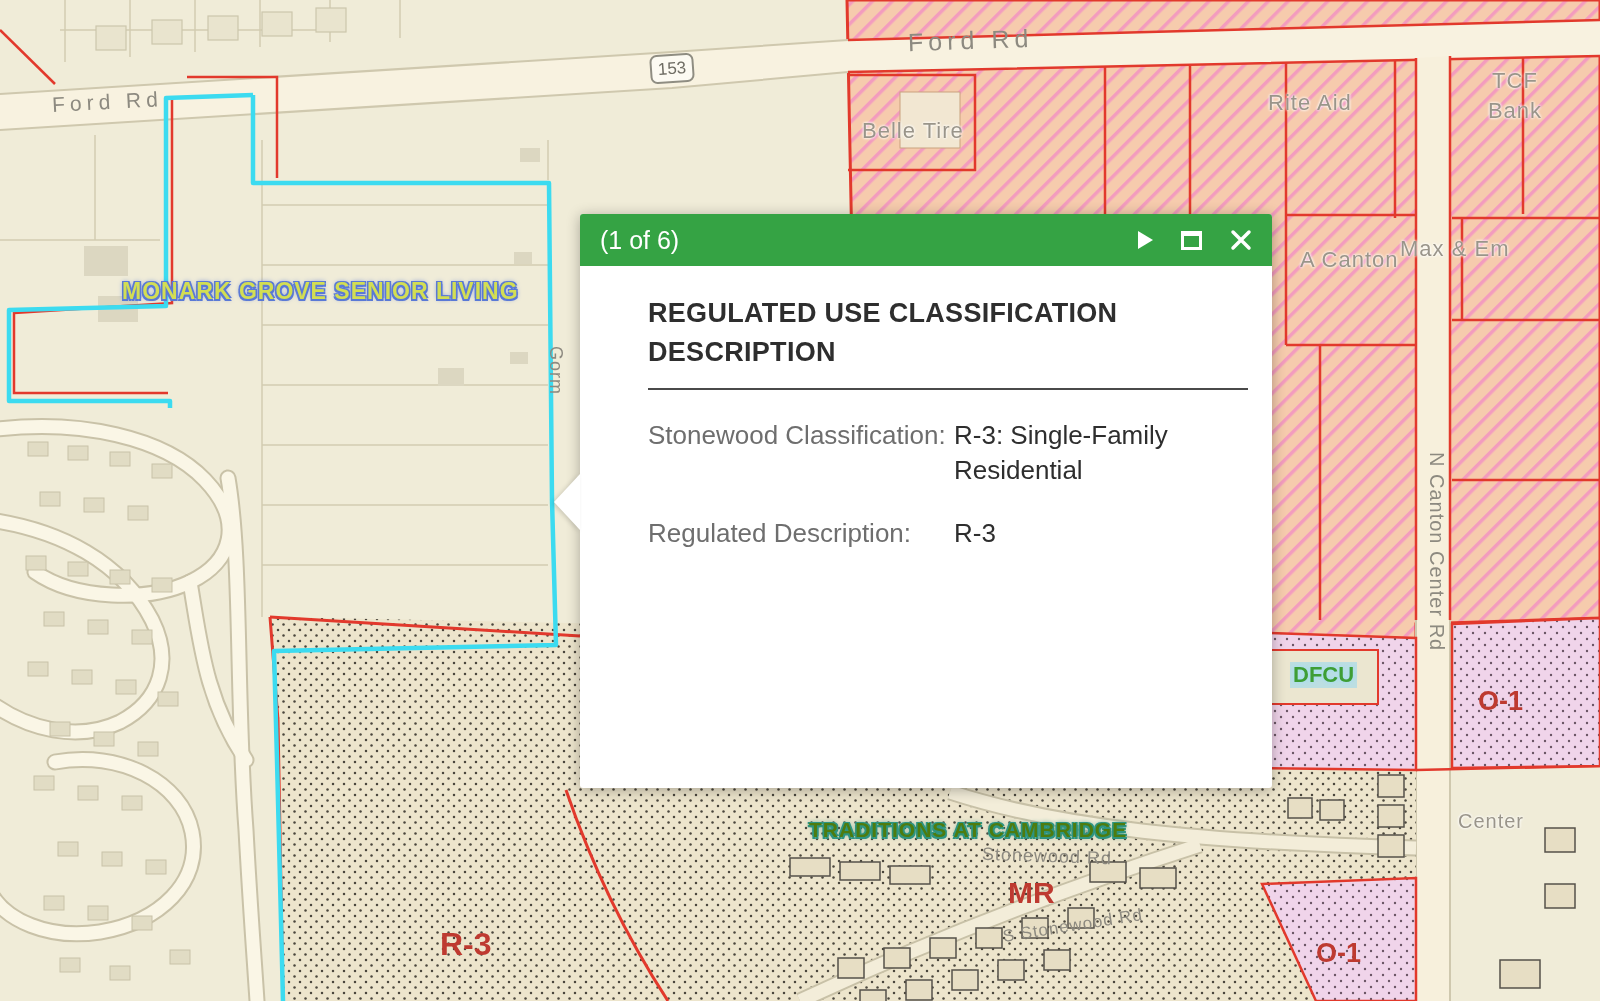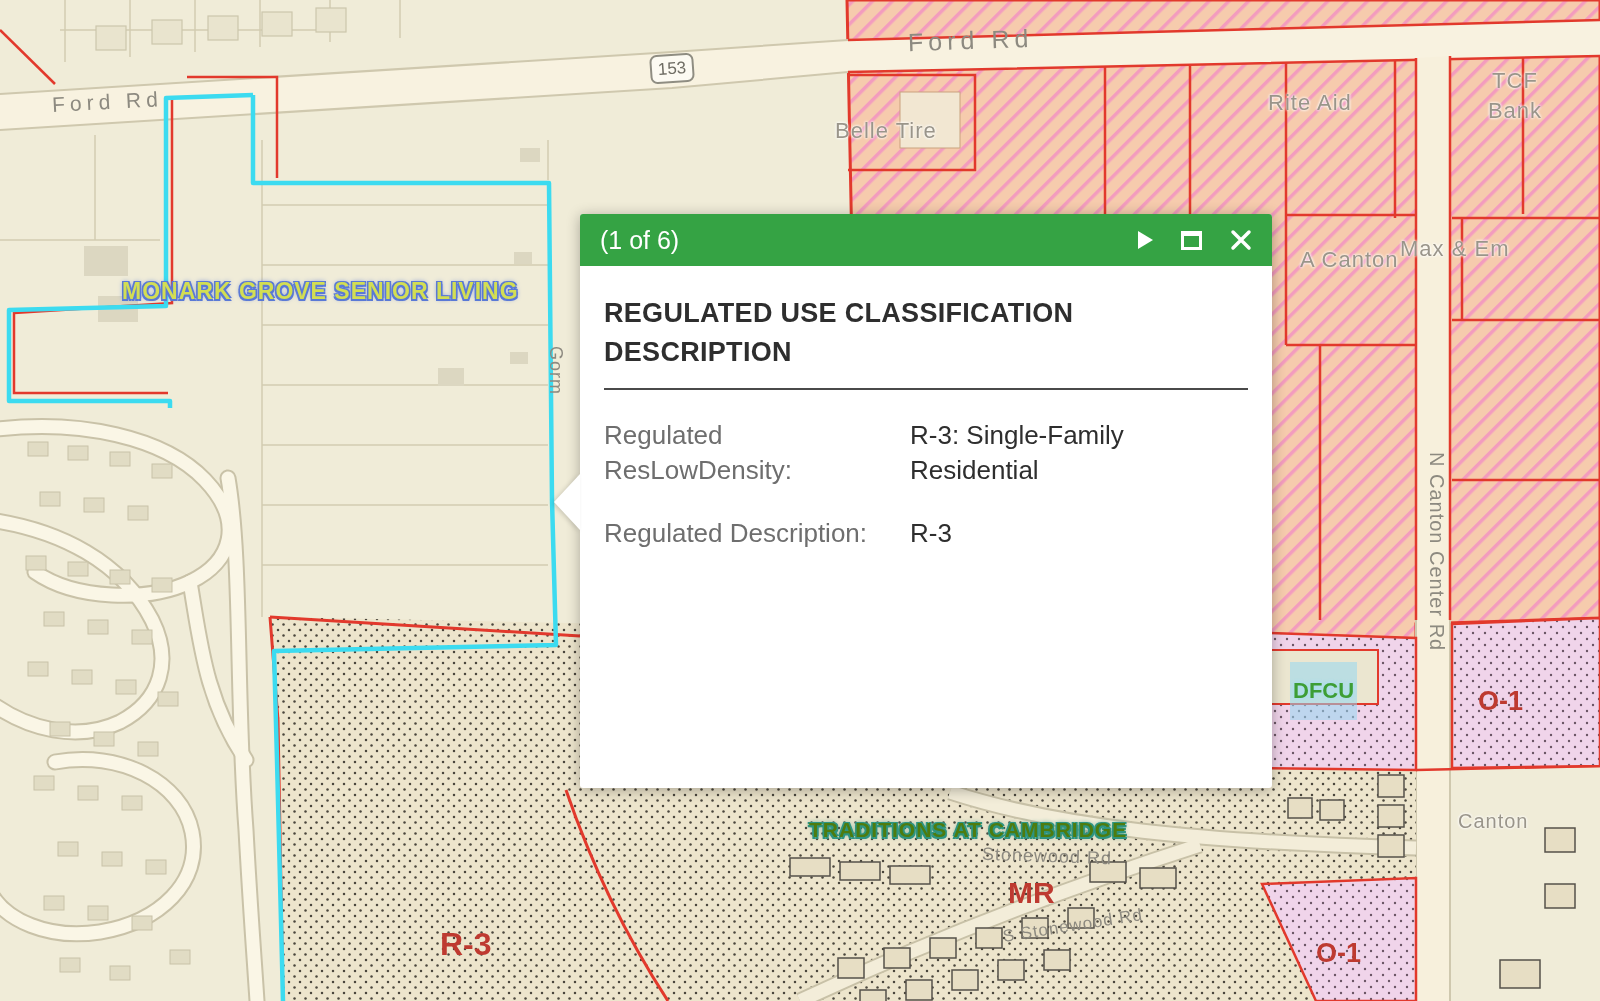--- a/index.html
+++ b/index.html
@@ -19,41 +19,41 @@
   .road-big { color:#8D8A80; font-size:25px; letter-spacing:5px; }
   .place    { color:#9A958A; font-size:22px; letter-spacing:1px;
               text-shadow:0 0 3px #fff, 0 0 3px #fff; }
   .tcf      { white-space:normal; width:78px; text-align:center; line-height:1.35; }
   .comm     { color:#D3DE53; font-weight:bold; font-size:23px; letter-spacing:1px;
               text-shadow:-1.5px -1.5px 0 #5A79D6, 1.5px -1.5px 0 #5A79D6,
                           -1.5px 1.5px 0 #5A79D6, 1.5px 1.5px 0 #5A79D6, 0 0 5px #5A79D6; }
   .trad     { color:#4d7c0f; font-weight:bold; font-size:21px; letter-spacing:1px;
               text-shadow:-1.5px -1.5px 0 #2E9480, 1.5px -1.5px 0 #2E9480,
                           -1.5px 1.5px 0 #2E9480, 1.5px 1.5px 0 #2E9480, 0 0 5px #2E9480;margin-left:41px; }
-  .dfcu     { color:#3E9E35; font-weight:bold; font-size:22px; padding:16px 3px;
+  .dfcu     { color:#3E9E35; font-weight:bold; font-size:22px; padding:0 3px;
               background:rgba(150,215,240,.55);
               text-shadow:0 0 4px #A8DEF0, 0 0 4px #A8DEF0; }
   .zone     { color: var(--c-zone-label-red, #BE3A30); font-weight:bold; }
   .small-road { color:#8D8A80; font-size:18px; letter-spacing:1px; }
   .vert     { transform-origin:0 0; }
   .shield   { position:absolute; width:44px; height:29px; background:#FCFAF2;
               border:2px solid #8F8D82; border-radius:7px; color:#6E6C63;
               font-size:17px; display:flex; align-items:center; justify-content:center; }
 
   
   .popup { position:absolute; left:580px; top:214px; width:692px; height:574px;
            background:#fff; border-radius:3px; z-index:2;
            box-shadow:0 2px 14px rgba(0,0,0,.30); }
   .popup-header { height:52px; display:flex; align-items:center; padding:8px 20px;
                   border-radius:3px 3px 0 0;
                   background: var(--c-popup-header-green, #35A344); }
   .pager { color:#fff; font-size:25px; }
   .header-icons { margin-left:auto; display:flex; align-items:center; gap:28px; }
   .hbtn { display:flex; align-items:center; justify-content:center; cursor:pointer; }
-  .popup-body { padding:0 24px; position:relative; height:522px; }
+  .popup-body { padding:0 24px; position:relative; height:522px;margin-left:44px; }
   .popup-title { padding-top:28px; max-width:560px; font-size:27px; font-weight:bold;
                  color:#2E2E2E; line-height:1.45; letter-spacing:.3px; }
   .divider { margin-top:16px; border-top:2px solid #4A4A4A; }
   .fields { margin-top:28px; display:grid; grid-template-columns:302px 1fr;
             row-gap:28px; column-gap:4px; font-size:26px; line-height:1.35; }
   .f-label { color:#6E6E6E; }
   .f-value { color:#2E2E2E; }
   .popup-footer { position:absolute; left:24px; right:38px; bottom:26px;
                   display:flex; justify-content:space-between; align-items:center; }
   .zoom-to { font-size:26px; color: var(--c-link-blue, #0079C1);
@@ -245,31 +245,31 @@
         <path d="M253,95 L166,98 L166,306 L9,310 L9,401 L170,401 L170,408"></path>
         <path d="M253,95 L253,183 L549,183 L552,500 L556,645 L274,651 L277,760 L283,1001"></path>
       </g>
     </svg>
   </div>
 
   <div id="labels">
     <div class="lbl road" style="left:52px;top:90px;transform:rotate(-3deg)">Ford Rd</div>
     <div class="shield" style="left:650px;top:54px;transform:rotate(-4deg)">153</div>
     <div class="lbl road-big" style="left:908px;top:26px;transform:rotate(-2deg)">Ford Rd</div>
-    <div class="lbl place" style="left:835px;top:118px">Belle Tire</div>
+    <div class="lbl place" style="left:862px;top:118px">Belle Tire</div>
     <div class="lbl place" style="left:1268px;top:90px">Rite Aid</div>
     <div class="lbl place tcf" style="left:1476px;top:66px">TCF Bank</div>
     <div class="lbl place" style="left:1400px;top:236px">Max &amp; Em</div>
     <div class="lbl place" style="left:1300px;top:247px">A Canton</div>
     <div class="lbl comm" style="left:122px;top:278px">MONARK GROVE SENIOR LIVING</div>
     <div class="lbl small-road vert" style="left:566px;top:346px;transform:rotate(90deg)">Gorm</div>
     <div class="lbl small-road vert" style="left:1448px;top:452px;transform:rotate(90deg);font-size:20px">N Canton Center Rd</div>
     <div class="lbl dfcu" style="left:1290px;top:662px">DFCU</div>
     <div class="lbl zone" style="left:1478px;top:686px;font-size:27px">O-1</div>
-    <div class="lbl place" style="left:1458px;top:810px;font-size:20px">Canton</div>
+    <div class="lbl place" style="left:1458px;top:810px;font-size:20px">Center</div>
     <div class="lbl trad" style="left:768px;top:818px">TRADITIONS AT CAMBRIDGE</div>
     <div class="lbl small-road" style="left:982px;top:846px;transform:rotate(2deg)">Stonewood Rd</div>
     <div class="lbl zone" style="left:1008px;top:876px;font-size:30px">MR</div>
     <div class="lbl small-road" style="left:1002px;top:916px;transform:rotate(-9deg);font-size:17px">S Stonewood Rd</div>
     <div class="lbl zone" style="left:440px;top:926px;font-size:32px">R-3</div>
     <div class="lbl zone" style="left:1316px;top:938px;font-size:27px">O-1</div>
   </div>
 
   <div class="popup">
     <div class="popup-pointer"></div>
@@ -292,21 +292,21 @@
           </svg>
         </div>
       </div>
     </div>
 
     <div class="popup-body">
       <div class="popup-title">REGULATED USE CLASSIFICATION DESCRIPTION</div>
       <div class="divider"></div>
 
       <div class="fields">
-        <div class="f-label">Regulated ResLowDensity:</div>
+        <div class="f-label">Stonewood Classification:</div>
         <div class="f-value">R-3: Single-Family Residential</div>
         <div class="f-label">Regulated Description:</div>
         <div class="f-value">R-3</div>
       </div>
 
     </div>
   </div>
 
 </div>
 

